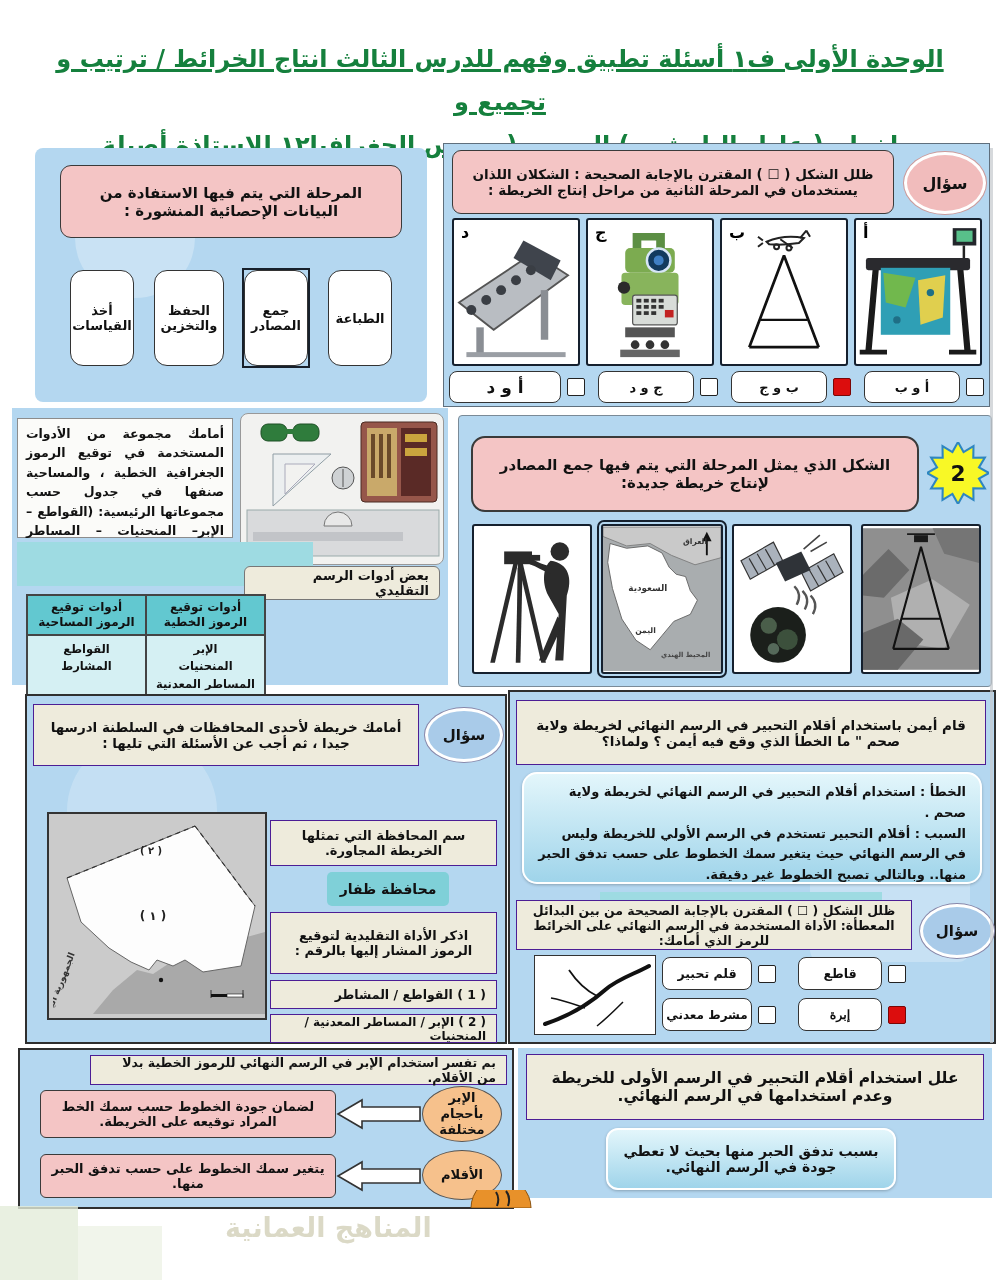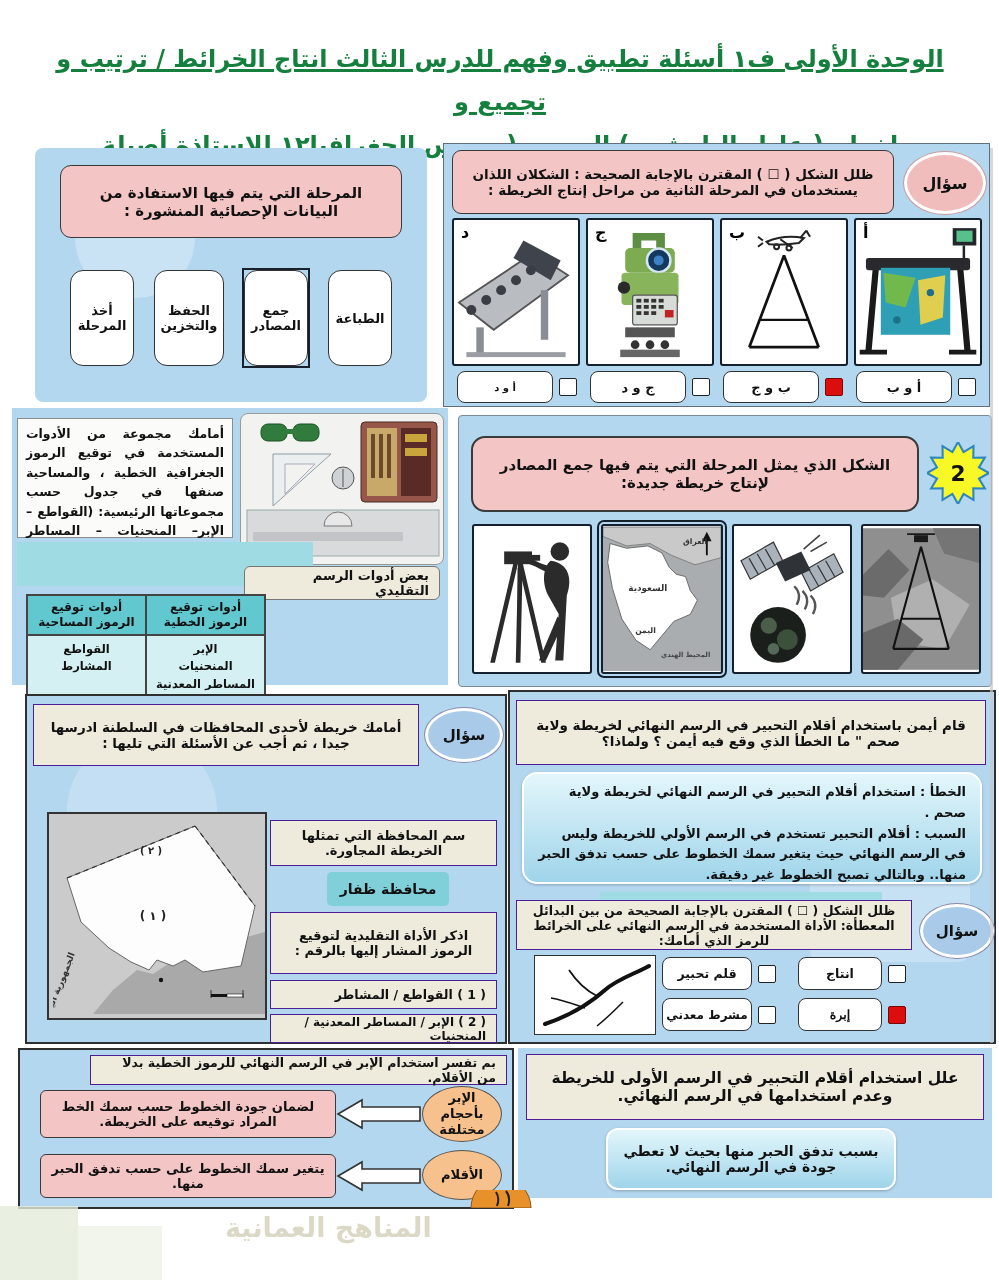--- a/index.html
+++ b/index.html
@@ -66,21 +66,21 @@
       <div class="optframe">
         <div class="card" style="width:64px;height:96px;font-size:13px;padding:2px;">الطباعة</div>
       </div>
       <div class="optframe selected">
         <div class="card" style="width:64px;height:96px;font-size:13px;padding:2px;">جمع المصادر</div>
       </div>
       <div class="optframe">
         <div class="card" style="width:70px;height:96px;font-size:13px;padding:2px;">الحفظ والتخزين</div>
       </div>
       <div class="optframe">
-        <div class="card" style="width:64px;height:96px;font-size:13px;padding:2px;">أخذ المرحلة</div>
+        <div class="card" style="width:64px;height:96px;font-size:13px;padding:2px;">أخذ القياسات</div>
       </div>
     </div>
   </section>
 
   <section class="panel" style="left:443px;top:143px;width:545px;height:262px;border:1.5px solid #5f6f7d;">
     <div class="oval-pink abs" style="left:460px;top:8px;width:76px;height:56px;">سؤال</div>
     <div class="pink abs" style="left:8px;top:6px;width:442px;height:64px;font-size:13.5px;border-radius:9px;">ظلل الشكل ( ☐ ) المقترن بالإجابة الصحيحة : الشكلان اللذان يستخدمان في المرحلة الثانية من مراحل إنتاج الخريطة :</div>
     <div class="abs" style="left:7px;top:74px;width:531px;height:150px;display:flex;gap:6px;">
 
       <div class="figbox" style="width:128px;height:148px;">
@@ -173,21 +173,21 @@
       <div class="optgroup">
         <span class="cb checked"></span>
         <div class="card" style="width:96px;height:32px;font-size:13px;border-radius:8px;">ب و ج</div>
       </div>
       <div class="optgroup">
         <span class="cb"></span>
         <div class="card" style="width:96px;height:32px;font-size:13px;border-radius:8px;">ج و د</div>
       </div>
       <div class="optgroup">
         <span class="cb"></span>
-        <div class="card" style="width:96px;height:32px;font-size:10px;border-radius:8px;">أ و د</div>
+        <div class="card" style="width:112px;height:32px;font-size:17px;border-radius:8px;">أ و د</div>
       </div>
     </div>
   </section>
 
   <section class="panel" style="left:12px;top:408px;width:436px;height:277px;">
     <div class="abs" style="left:228px;top:5px;width:202px;height:150px;background:#f2f2f0;border:1px solid #999;border-radius:8px;overflow:hidden;">
       <svg width="200" height="148" viewBox="0 0 200 148">
         <rect x="4" y="96" width="192" height="46" fill="#d9dadc" stroke="#9aa"></rect>
         <rect x="10" y="118" width="150" height="9" fill="#c2c4c8"></rect>
         <path d="M81 112 a14 14 0 0 1 28 0 Z" fill="#e8e8e8" stroke="#777"></path>
@@ -326,21 +326,21 @@
     <div class="ghost" style="left:300px;top:180px;width:160px;height:90px;background:rgba(255,255,255,.25);border-radius:12px;"></div>
     <div class="tan abs" style="left:6px;top:8px;width:470px;height:65px;font-size:13.5px;justify-content:center;text-align:center;">قام أيمن باستخدام أقلام التحبير في الرسم النهائي لخريطة ولاية صحم " ما الخطأ الذي وقع فيه أيمن ؟ ولماذا؟</div>
     <div class="blue-ans abs prewrap" style="left:12px;top:80px;width:460px;height:112px;font-size:13px;line-height:1.6;">الخطأ : استخدام أقلام التحبير في الرسم النهائي لخريطة ولاية صحم .
 السبب : أقلام التحبير تستخدم في الرسم الأولي للخريطة وليس في الرسم النهائي حيث يتغير سمك الخطوط على حسب تدفق الحبر منها.. وبالتالي تصبح الخطوط غير دقيقة.</div>
     <div class="cyan-strip abs" style="left:90px;top:200px;width:282px;height:36px;"></div>
     <div class="oval-blue abs" style="left:410px;top:212px;width:68px;height:48px;">سؤال</div>
     <div class="tan abs" style="left:6px;top:208px;width:396px;height:50px;font-size:12.5px;justify-content:center;text-align:center;">ظلل الشكل ( ☐ ) المقترن بالإجابة الصحيحة من بين البدائل المعطأة: الأداة المستخدمة في الرسم النهائي على الخرائط للرمز الذي أمامك:</div>
 
     <div class="optgroup abs" style="left:288px;top:265px;">
       <span class="cb"></span>
-      <div class="card" style="width:84px;height:33px;font-size:12.5px;border-radius:8px;">انتاج</div>
+      <div class="card" style="width:84px;height:33px;font-size:12.5px;border-radius:8px;">قاطع</div>
     </div>
     <div class="optgroup abs" style="left:288px;top:306px;font-family:Liberation Serif, serif;">
       <span class="cb checked"></span>
       <div class="card" style="width:84px;height:33px;font-size:12.5px;border-radius:8px;">إبرة</div>
     </div>
     <div class="optgroup abs" style="left:152px;top:265px;">
       <span class="cb"></span>
       <div class="card" style="width:90px;height:33px;font-size:12.5px;border-radius:8px;">قلم تحبير</div>
     </div>
     <div class="optgroup abs" style="left:152px;top:306px;">

